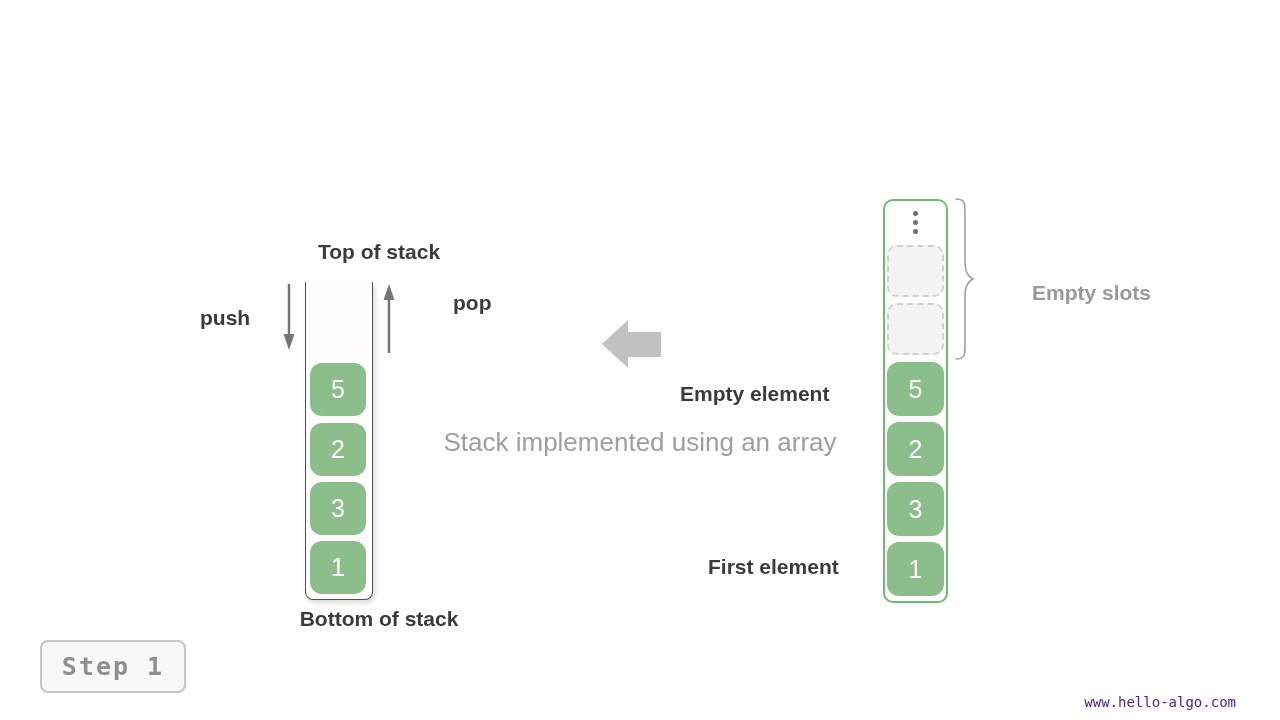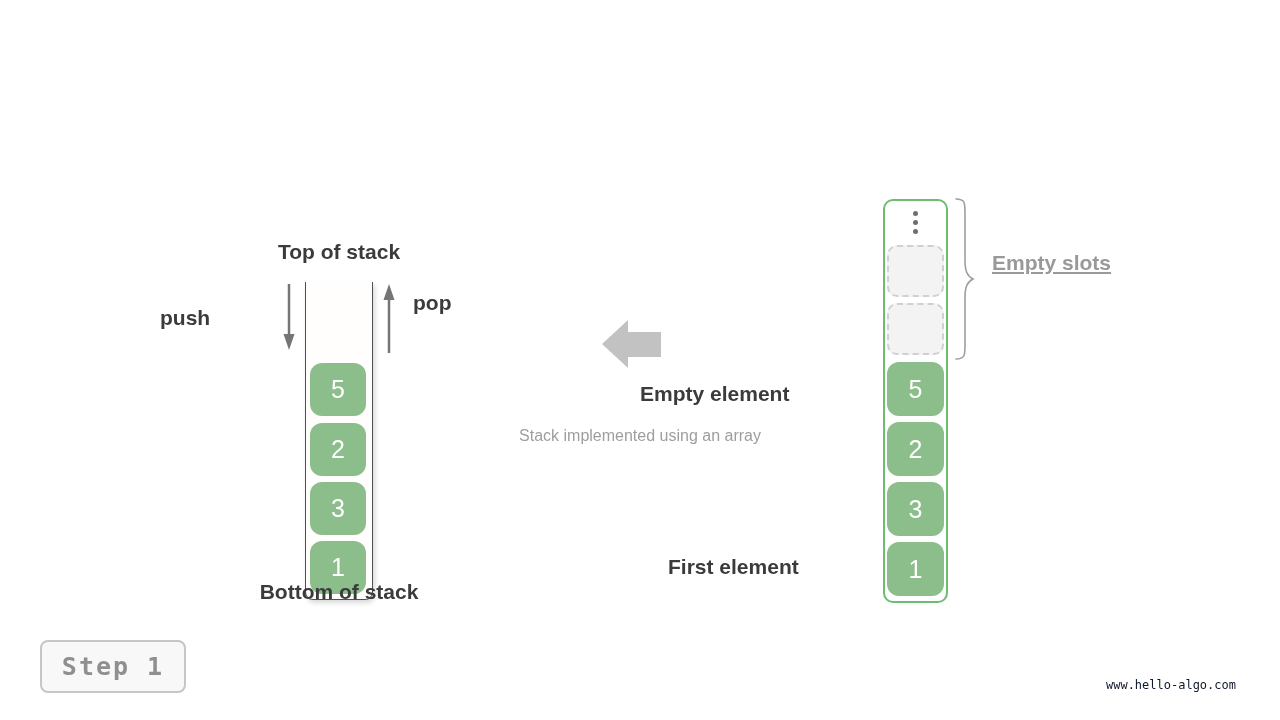--- a/index.html
+++ b/index.html
@@ -2,21 +2,21 @@
 <html><head>
 <meta charset="utf-8">
 <style>
   * { margin: 0; padding: 0; box-sizing: border-box; }
   html, body { width: 1280px; height: 720px; background: #ffffff; overflow: hidden; }
   body { font-family: "Liberation Sans", sans-serif; position: relative; }
 
   .abs { position: absolute; }
 
   
-  .bold-label { font-size: 21px; font-weight: 700; color: #3b3b3b; line-height: 25px; }
+  .bold-label { font-size: 21px; font-weight: 700; color: #3b3b3b; line-height: 25px; margin-left: 40px; }
   .center-text { text-align: center; }
   .right-text { }
   .gray-bold { color: #999999; }
 
   
   .stack-container {
     left: 305px; top: 282px; width: 68px; height: 318px;
     border-left: 1.5px solid #4f4f4f;
     border-right: 1.5px solid #4f4f4f;
     border-bottom: 1.5px solid #4f4f4f;
@@ -31,31 +31,31 @@
     font-size: 25px; font-weight: 500;
     border-radius: 12px;
   }
   .stack-container .cell { left: 4px; width: 56px; height: 53px; }
   .stack-cell-0 { top: 81px; }
   .stack-cell-1 { top: 141px; }
   .stack-cell-2 { top: 200px; }
   .stack-cell-3 { top: 259px; }
 
   #top-of-stack    { left: 219px; top: 239px; width: 240px; }
-  #bottom-of-stack { left: 219px; top: 579px; width: 240px; }
+  #bottom-of-stack { left: 219px; top: 606px; width: 240px; }
   #push-label { left: 160px; top: 305px; width: 110px; }
   #pop-label  { left: 413px; top: 290px; width: 80px; }
   #push-arrow { left: 281px; top: 282px; }
   #pop-arrow  { left: 381px; top: 282px; }
 
   
   #block-arrow { left: 602px; top: 320px; }
   #center-caption {
     left: 420px; top: 427px; width: 440px;
-    font-size: 16px; color: #9e9e9e; text-align: center;
+    font-size: 26px; color: #9e9e9e; text-align: center;
   }
 
   
   .array-container {
     left: 883px; top: 199px; width: 65px; height: 404px;
     border: 2px solid #6dbd70; border-radius: 10px; background: #ffffff;
   }
   .ellipsis-dots {
     position: absolute; left: 0; top: 10px; width: 61px;
     display: flex; flex-direction: column; align-items: center; gap: 4px;
@@ -67,36 +67,36 @@
   }
   .empty-slot-0 { top: 44px; }
   .empty-slot-1 { top: 102px; }
   .array-container .cell { left: 2px; width: 57px; height: 54px; }
   .array-cell-0 { top: 161px; }
   .array-cell-1 { top: 221px; }
   .array-cell-2 { top: 281px; }
   .array-cell-3 { top: 341px; }
 
   #brace { left: 954px; top: 197px; }
-  #empty-slots-label { left: 992px; top: 250px; width: 200px; text-decoration: underline; }
+  #empty-slots-label { left: 992px; top: 280px; width: 200px; }
   #last-element-label  { left: 640px; top: 381px; width: 218px; }
   #first-element-label { left: 668px; top: 554px; width: 214px; }
 
   
   #step-badge {
     left: 40px; top: 640px; width: 146px; height: 53px;
     border: 2px solid #c6c6c6; border-radius: 8px; background: #f8f8f8;
     display: flex; align-items: center; justify-content: center;
     font-family: "DejaVu Sans Mono", monospace;
     font-size: 25px; font-weight: 700; color: #8f8f8f; letter-spacing: 2px;
   }
   #watermark {
-    right: 44px; top: 678px;
+    right: 44px; top: 694px;
     font-family: "DejaVu Sans Mono", monospace;
-    font-size: 12px; color: #0f172a;
+    font-size: 14px; color: #4c1d95;
   }
 </style>
 </head>
 <body>
 
 <div id="top-of-stack" class="abs bold-label center-text">Top of stack</div>
 
 <div id="push-label" class="abs bold-label right-text">push</div>
 <span id="push-arrow" class="abs">
   <svg width="16" height="70" viewBox="0 0 16 70">

